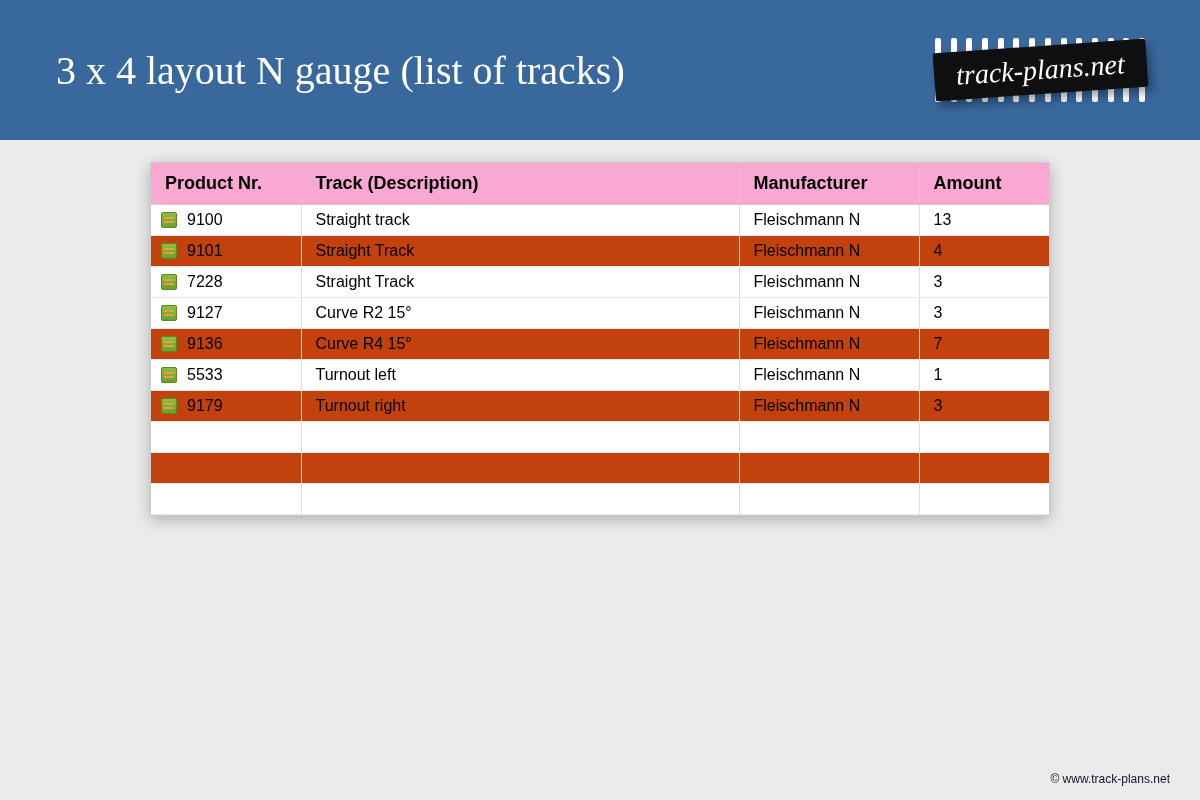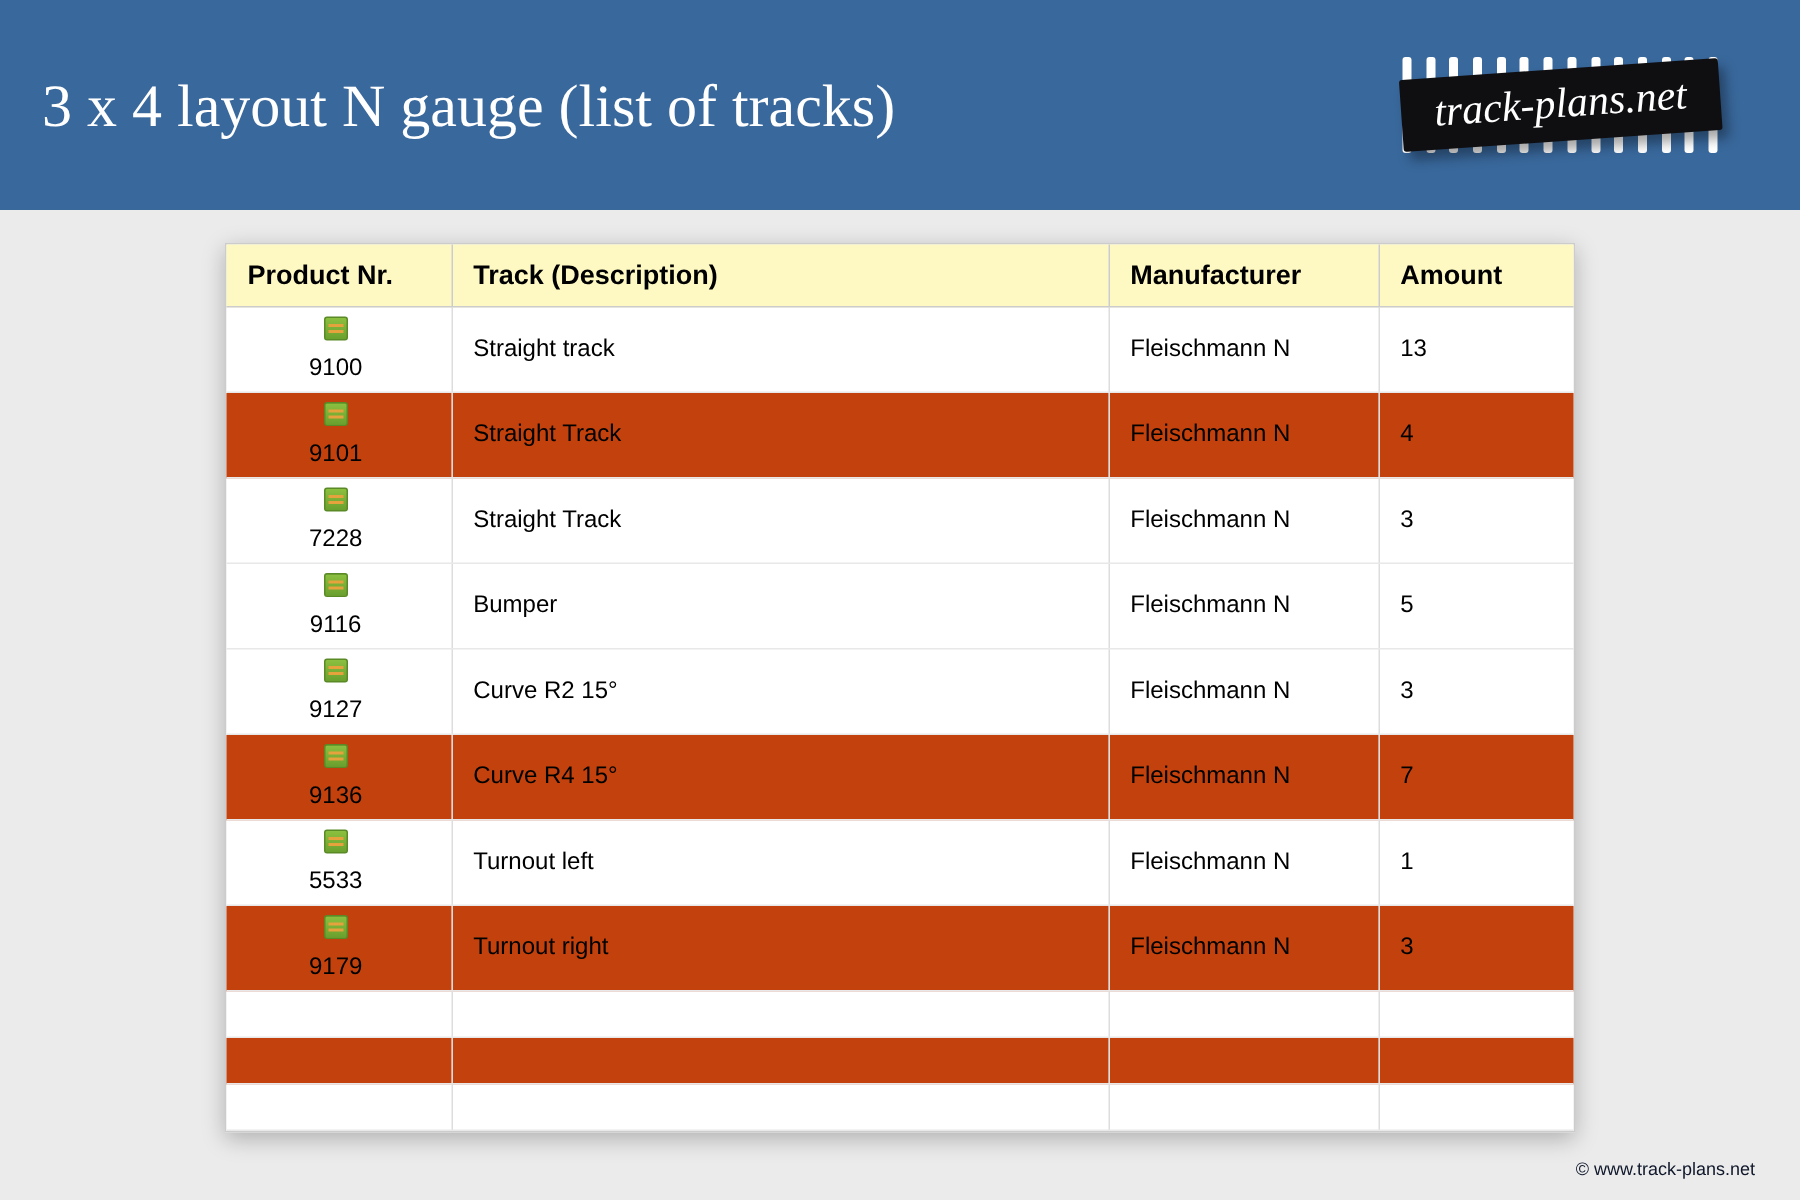--- a/index.html
+++ b/index.html
@@ -3,21 +3,21 @@
 <meta charset="utf-8">
 <style>
   * { box-sizing: border-box; margin: 0; padding: 0; }
   html, body { width: 1200px; height: 800px; font-family: Arial, Helvetica, sans-serif; background: #ebebeb; }
   .header {
     background: #39689c;
     height: 140px;
     display: flex;
     align-items: center;
     justify-content: space-between;
-    padding: 0 40px 0 28px;
+    padding: 0 40px 0 56px;
   }
   .page-title {
     color: #fff;
     font-family: Georgia, 'Times New Roman', serif;
     font-size: 40px;
     font-weight: normal;
   }
   .logo-wrap {
     position: relative;
     width: 240px;
@@ -61,38 +61,38 @@
   col.c-mfr    { width: 180px; }
   col.c-amt    { width: 130px; }
 
   th {
     text-align: left;
     font-weight: bold;
     font-size: 18px;
     padding: 10px 14px;
     border-bottom: 1px solid #ccc;
     border-right: 1px solid #ccc;
-    background: #fef9c3;
+    background: #f9a8d4;
   }
   th:last-child { border-right: none; }
 
   td {
     font-size: 16px;
     padding: 6px 14px;
     border-right: 1px solid #ddd;
     border-bottom: 1px solid #e8e8e8;
     height: 31px;
     vertical-align: middle;
   }
   td:last-child { border-right: none; }
   tbody tr.even td { background: #c2410c; }
   tbody tr.odd  td { background: #ffffff; }
   tbody tr.data td:first-child { padding-left: 10px; }
 
-  .prod-cell { display: flex; align-items: center; gap: 10px; flex-direction: column; }
+  .prod-cell { display: flex; align-items: center; gap: 10px; }
   .track-icon {
     width: 16px; height: 16px; flex-shrink: 0;
     background:
       linear-gradient(#8bbf3f,#6aa02e);
     border: 1px solid #5a8a25;
     border-radius: 2px;
     position: relative;
   }
   .track-icon::before, .track-icon::after {
     content: ""; position: absolute; left: 2px; right: 2px; height: 2px; background: #e6a23c;
@@ -182,31 +182,20 @@
               </div>
             </td>
             <td>Straight Track</td>
             <td>Fleischmann N</td>
             <td>3</td>
           </tr>
           <tr class="odd data">
             <td>
               <div class="prod-cell">
                 <span class="track-icon"></span>
-                <span>9116</span>
-              </div>
-            </td>
-            <td>Bumper</td>
-            <td>Fleischmann N</td>
-            <td>5</td>
-          </tr>
-          <tr class="odd data">
-            <td>
-              <div class="prod-cell">
-                <span class="track-icon"></span>
                 <span>9127</span>
               </div>
             </td>
             <td>Curve R2 15°</td>
             <td>Fleischmann N</td>
             <td>3</td>
           </tr>
           <tr class="even data">
             <td>
               <div class="prod-cell">

